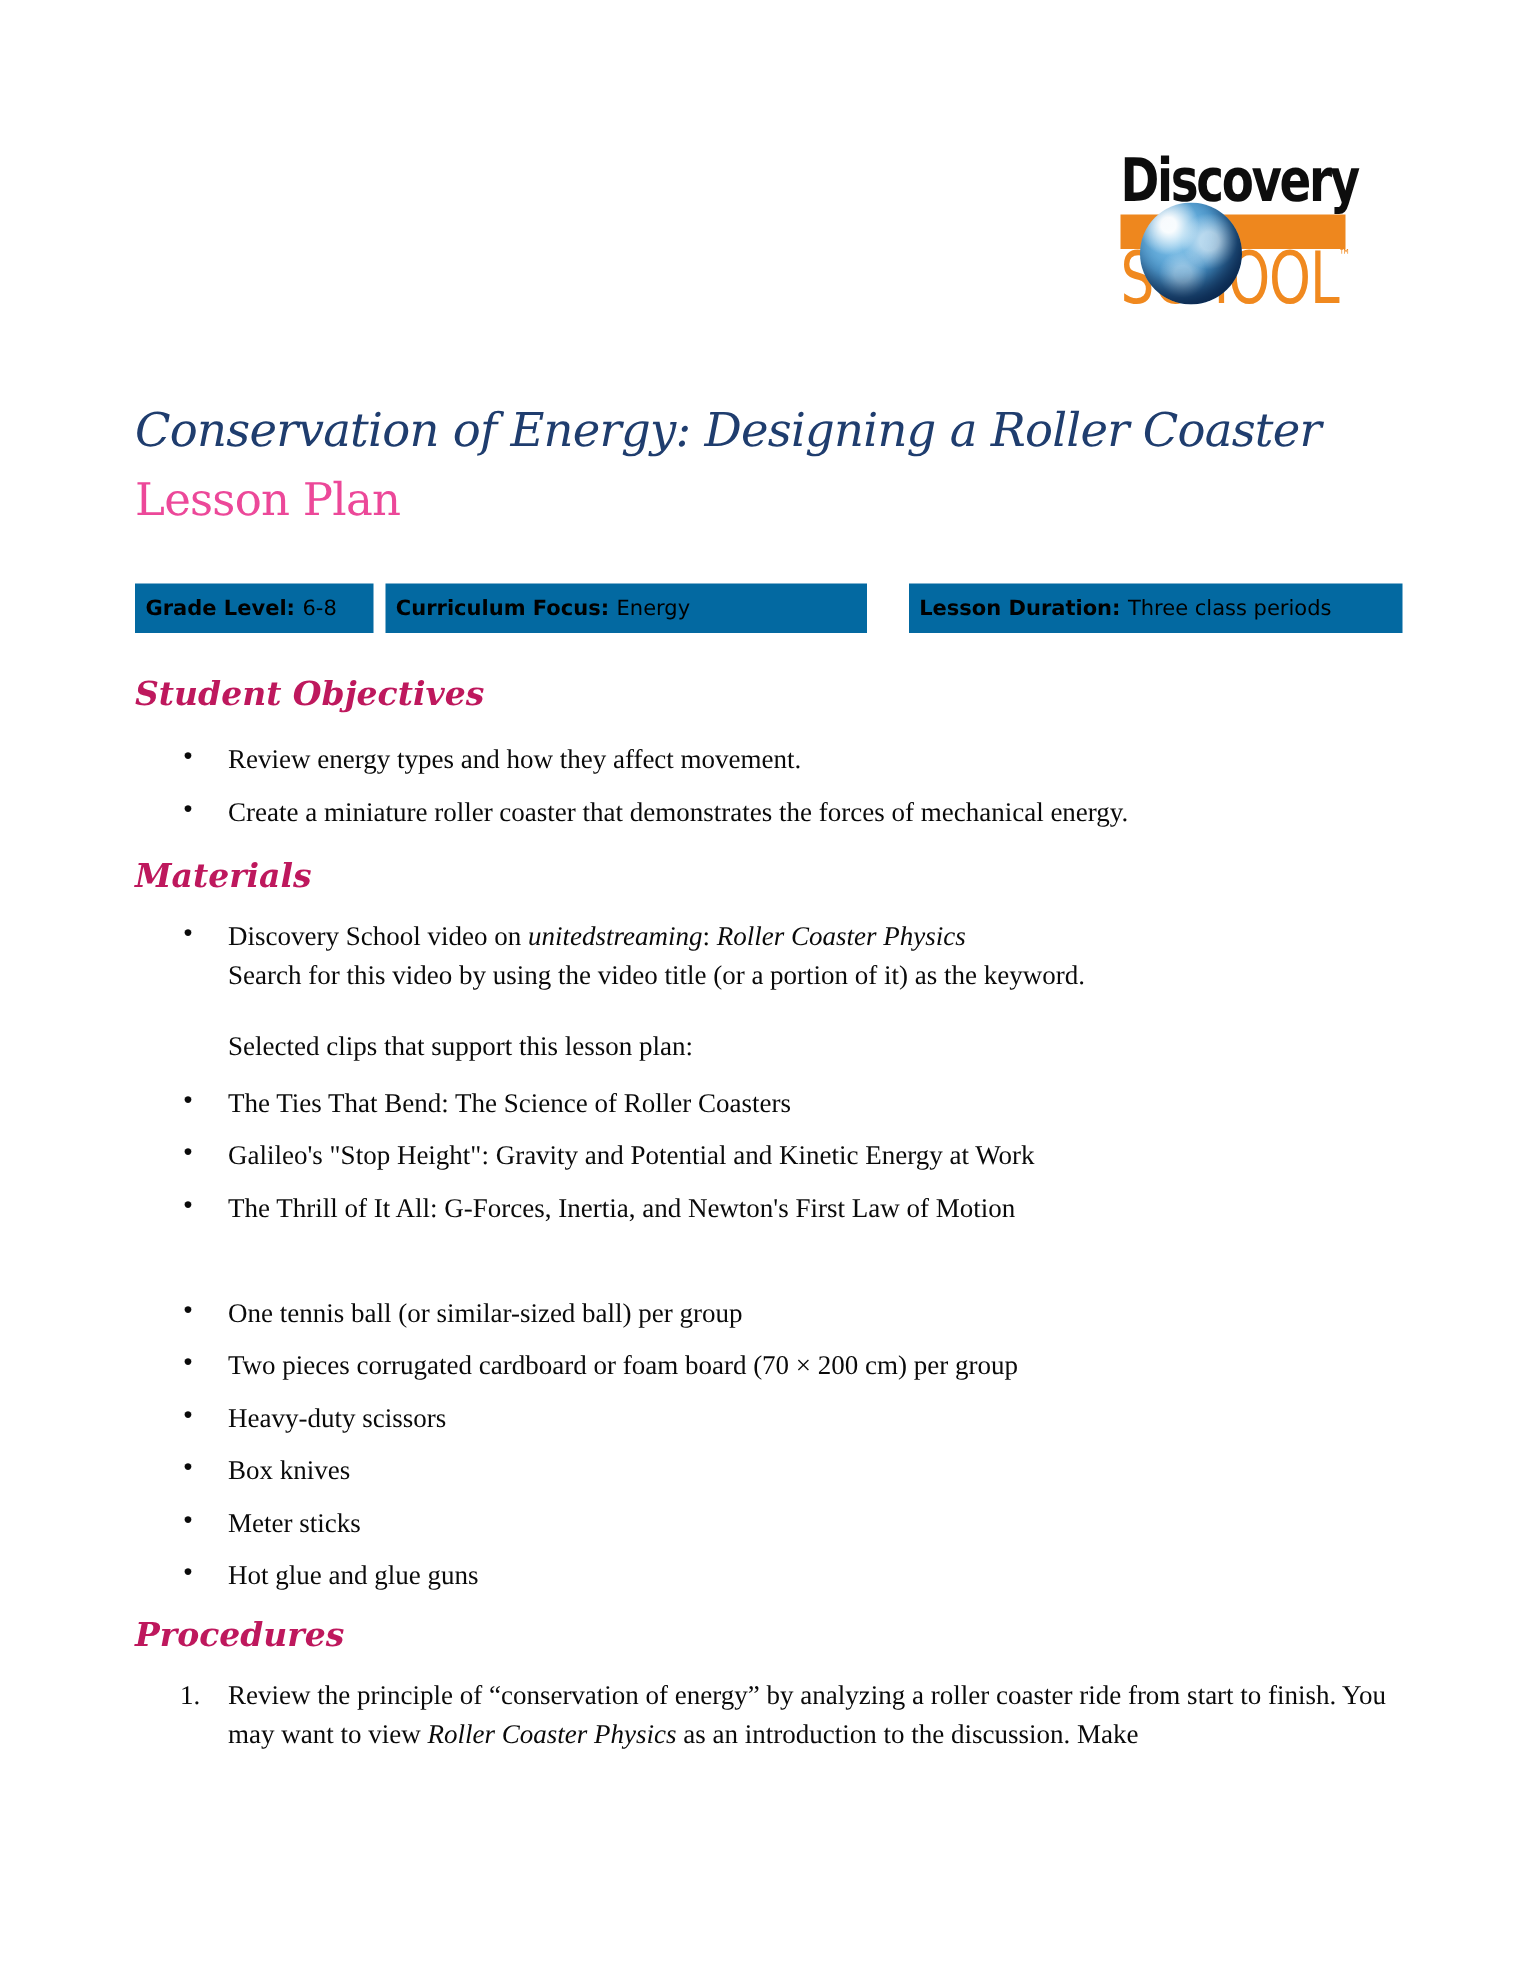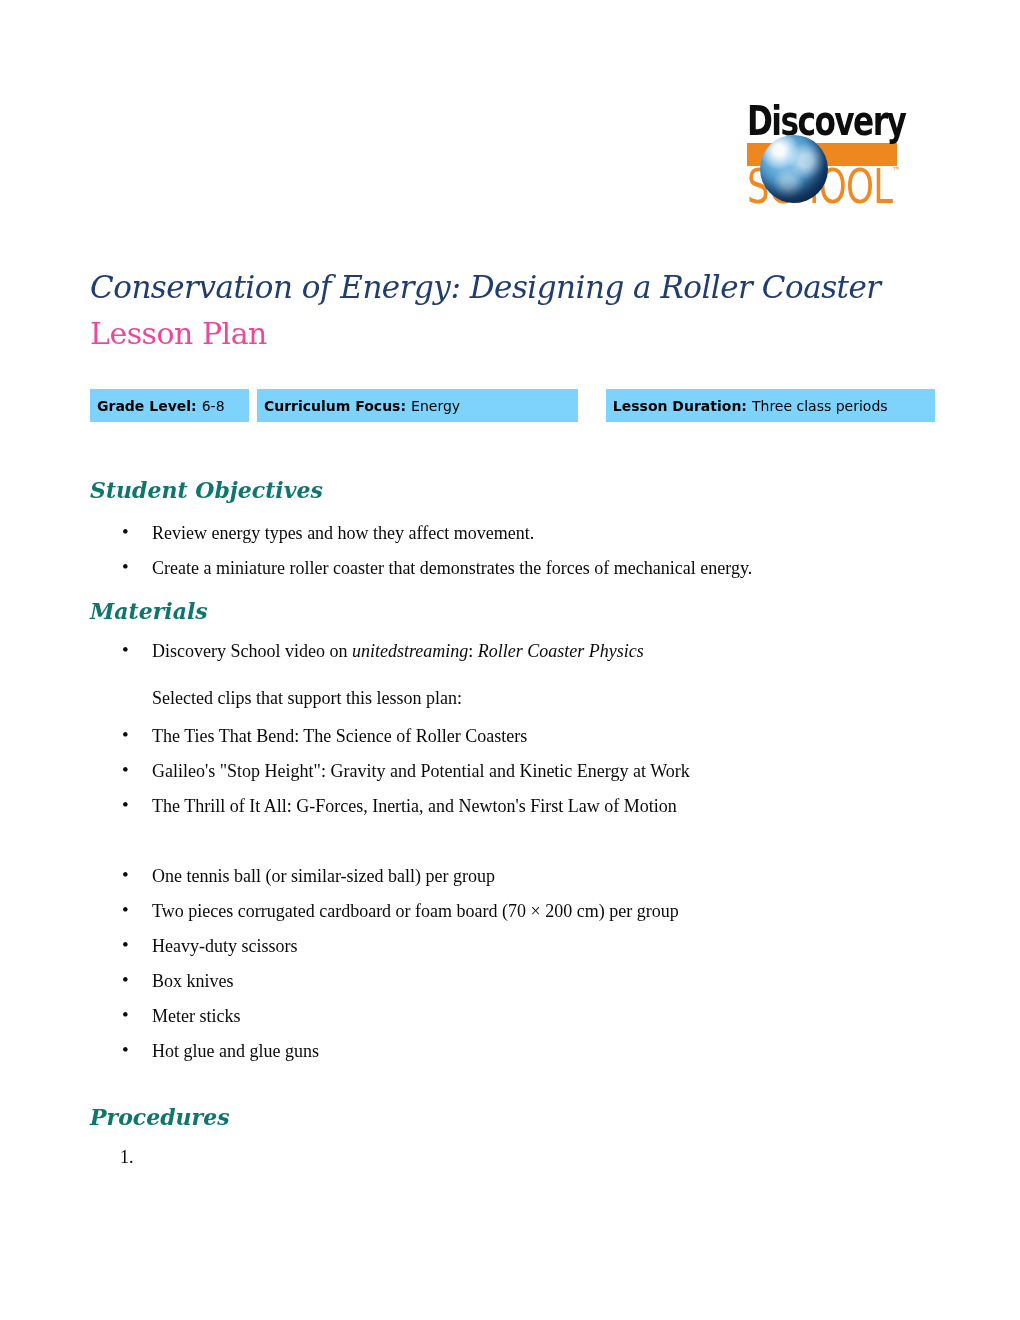--- a/index.html
+++ b/index.html
@@ -41,36 +41,36 @@
     font-size:31px; color:#1f3d6e; line-height:1.25; letter-spacing:-0.5px;
   }
   .doc-subtitle {
     font-family:"DejaVu Serif", serif; font-weight:normal;
     font-size:30px; color:#ec4899; margin-top:9px; letter-spacing:-0.5px;
   }
 
   
   .info-bar { position:absolute; left:90px; top:389px; width:845px; display:flex; gap:8px; }
   .info-cell {
-    background:#7dd3fc; height:33px; display:flex; align-items:center;
+    background:#0369a1; height:33px; display:flex; align-items:center;
     padding-left:7px; font-family:"DejaVu Sans", sans-serif; font-size:14px; color:#000;
     white-space:nowrap;
   }
   .info-cell .lbl { font-weight:bold; }
   .info-cell .val { margin-left:5px; }
   .cell-1 { width:172px; } .cell-2 { width:348px; } .cell-3 { width:357px;margin-left:20px; }
 
   
   .section { position:absolute; left:90px; width:845px; }
   .sec-objectives { top:449px; }
   .sec-materials  { top:570px; }
   .sec-procedures { top:1076px; }
   .section-heading {
     font-family:"DejaVu Serif", serif; font-style:italic; font-weight:bold;
-    font-size:22px; color:#0f766e; line-height:28px;margin-top:27px;
+    font-size:22px; color:#be185d; line-height:28px;
   }
   ul.doc-list, ol.doc-list { list-style:none; }
   .doc-list li {
     position:relative; padding-left:62px; margin-bottom:9px;
     font-size:18px; line-height:26px;
   }
   .doc-list .marker { position:absolute; left:32px; top:-1px; font-size:19px; }
   .doc-list .num-marker { position:absolute; left:30px; top:0; font-size:18px; }
   .objectives-list { margin-top:16px; }
   .video-list { margin-top:13px; }
@@ -124,21 +124,21 @@
   </ul>
 </div>
 
 <div class="section sec-materials">
   <div class="section-heading">Materials</div>
 
   <ul class="doc-list video-list">
     <li>
       <span class="marker">•</span>
       <span><span>Discovery School video on </span><span class="it">unitedstreaming</span><span>: </span><span class="it">Roller Coaster Physics</span><br>
-      </span>
+      <span>Search for this video by using the video title (or a portion of it) as the keyword.</span></span>
     </li>
   </ul>
 
   <div class="clips-intro">Selected clips that support this lesson plan:</div>
 
   <ul class="doc-list clips-list">
     <li>
       <span class="marker">•</span>
       <span>The Ties That Bend: The Science of Roller Coasters</span>
     </li>
@@ -178,15 +178,16 @@
       <span>Hot glue and glue guns</span>
     </li>
   </ul>
 </div>
 
 <div class="section sec-procedures">
   <div class="section-heading">Procedures</div>
   <ol class="doc-list steps-list">
     <li>
       <span class="num-marker">1.</span>
+      <span><span>Review the principle of “conservation of energy” by analyzing a roller coaster ride from start to finish. You may want to view </span><span class="it">Roller Coaster Physics</span><span> as an introduction to the discussion. Make</span></span>
     </li>
   </ol>
 </div>
 
 </body></html>

